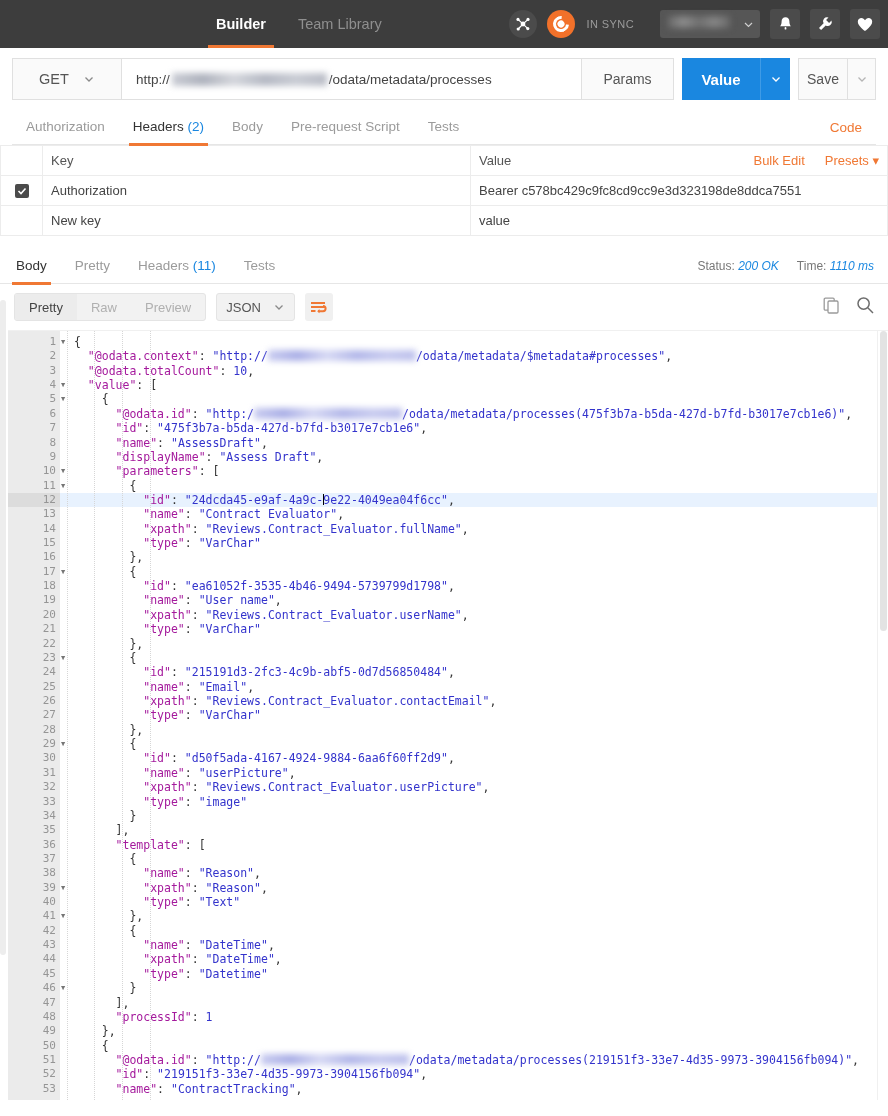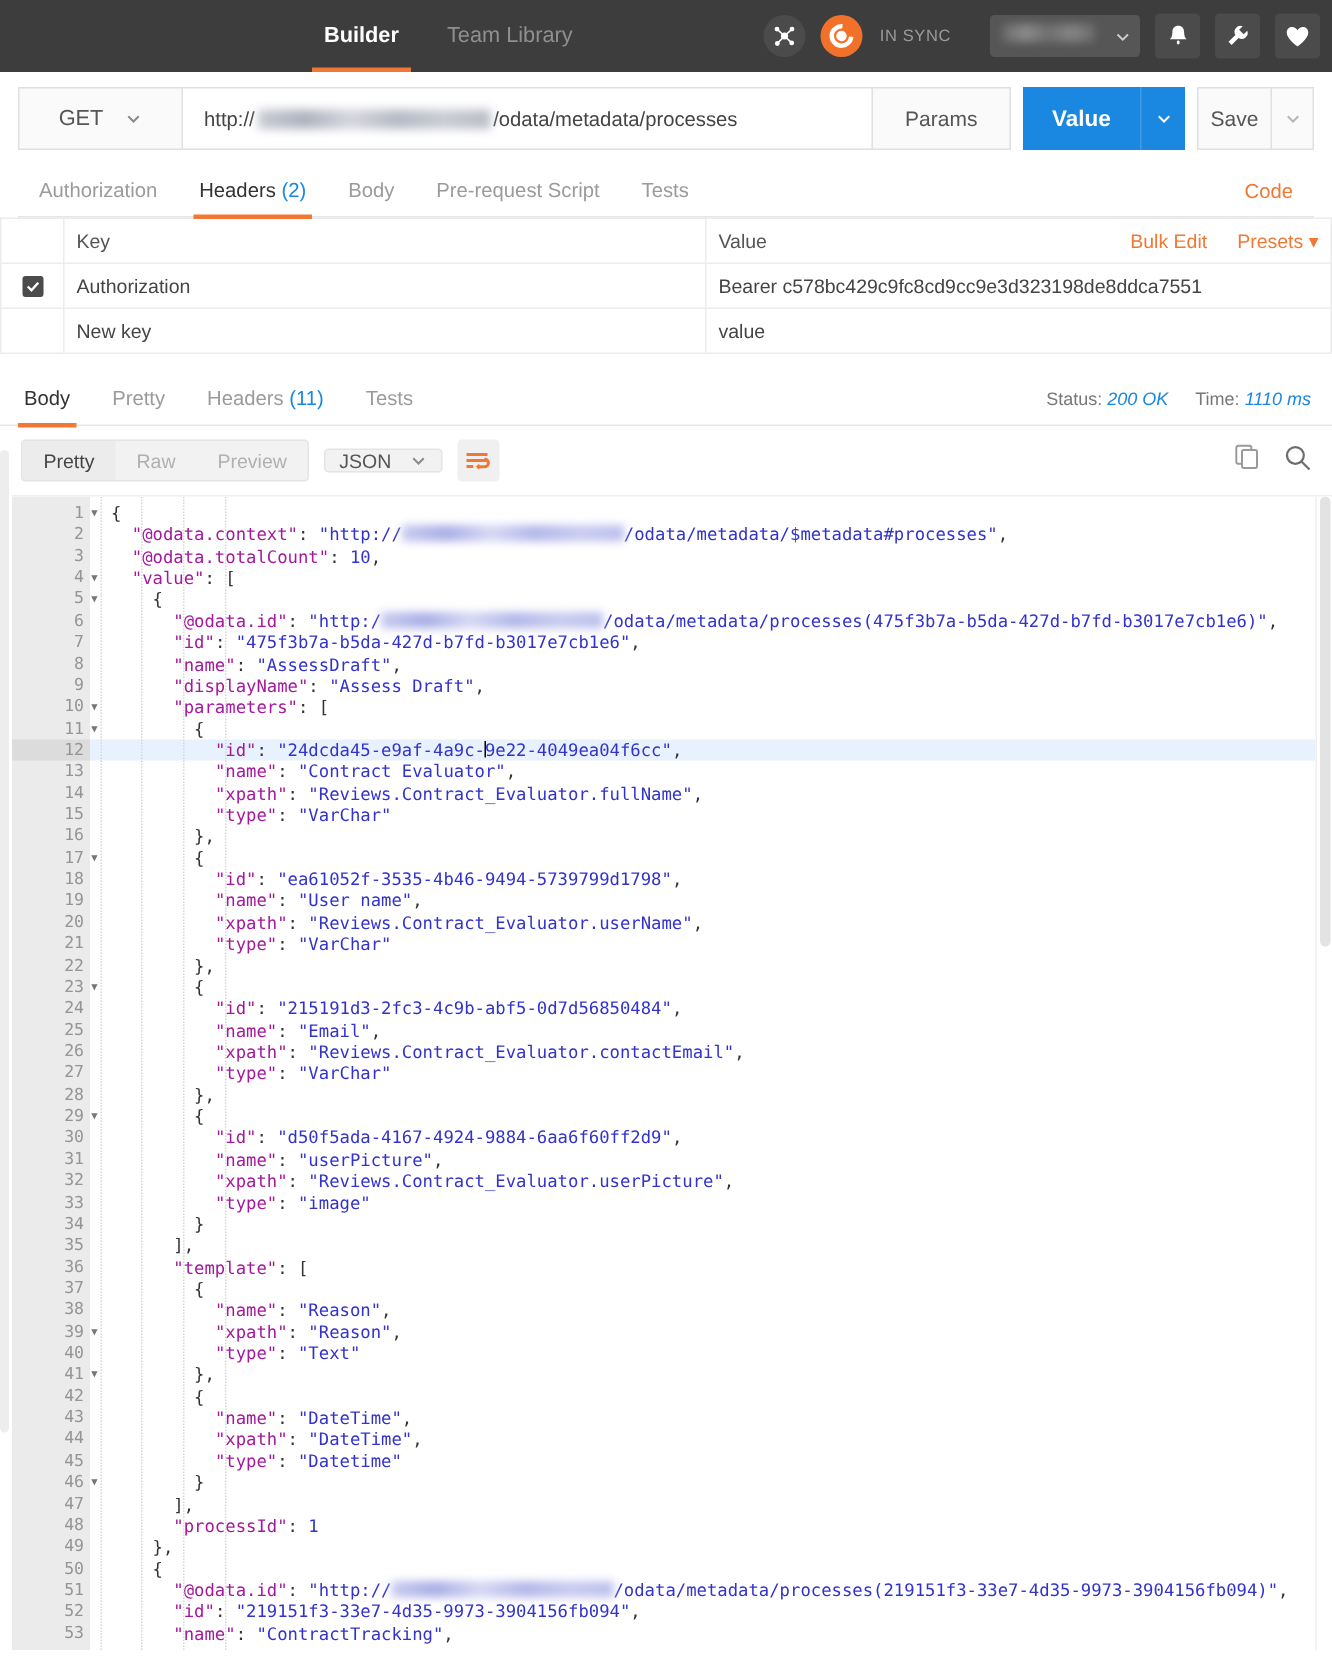--- a/index.html
+++ b/index.html
@@ -179,21 +179,21 @@
   .seg {
     display: flex; border: 1px solid #e4e4e4; background: #f2f2f2;
     border-radius: 3px; overflow: hidden; height: 28px;
   }
   .seg-item {
     padding: 0 14px; line-height: 27px; font-size: 13px;
     color: #b0b0b0; cursor: pointer;
   }
   .seg-item.active { color: #444; background: #ececec; }
   .fmt-select {
-    display: flex; align-items: center; gap: 12px; height: 16px;
+    display: flex; align-items: center; gap: 12px; height: 28px;
     padding: 0 9px; border: 1px solid #e4e4e4; background: #f2f2f2;
     border-radius: 3px; font-size: 13px; color: #555; cursor: pointer;
   }
   .wrap-btn {
     width: 28px; height: 28px; background: #f0f0f0; border-radius: 3px;
     display: flex; align-items: center; justify-content: center; cursor: pointer;
   }
   .tool-right { margin-left: auto; display: flex; gap: 16px; align-items: center; }
   .tool-icon { cursor: pointer; }
 

